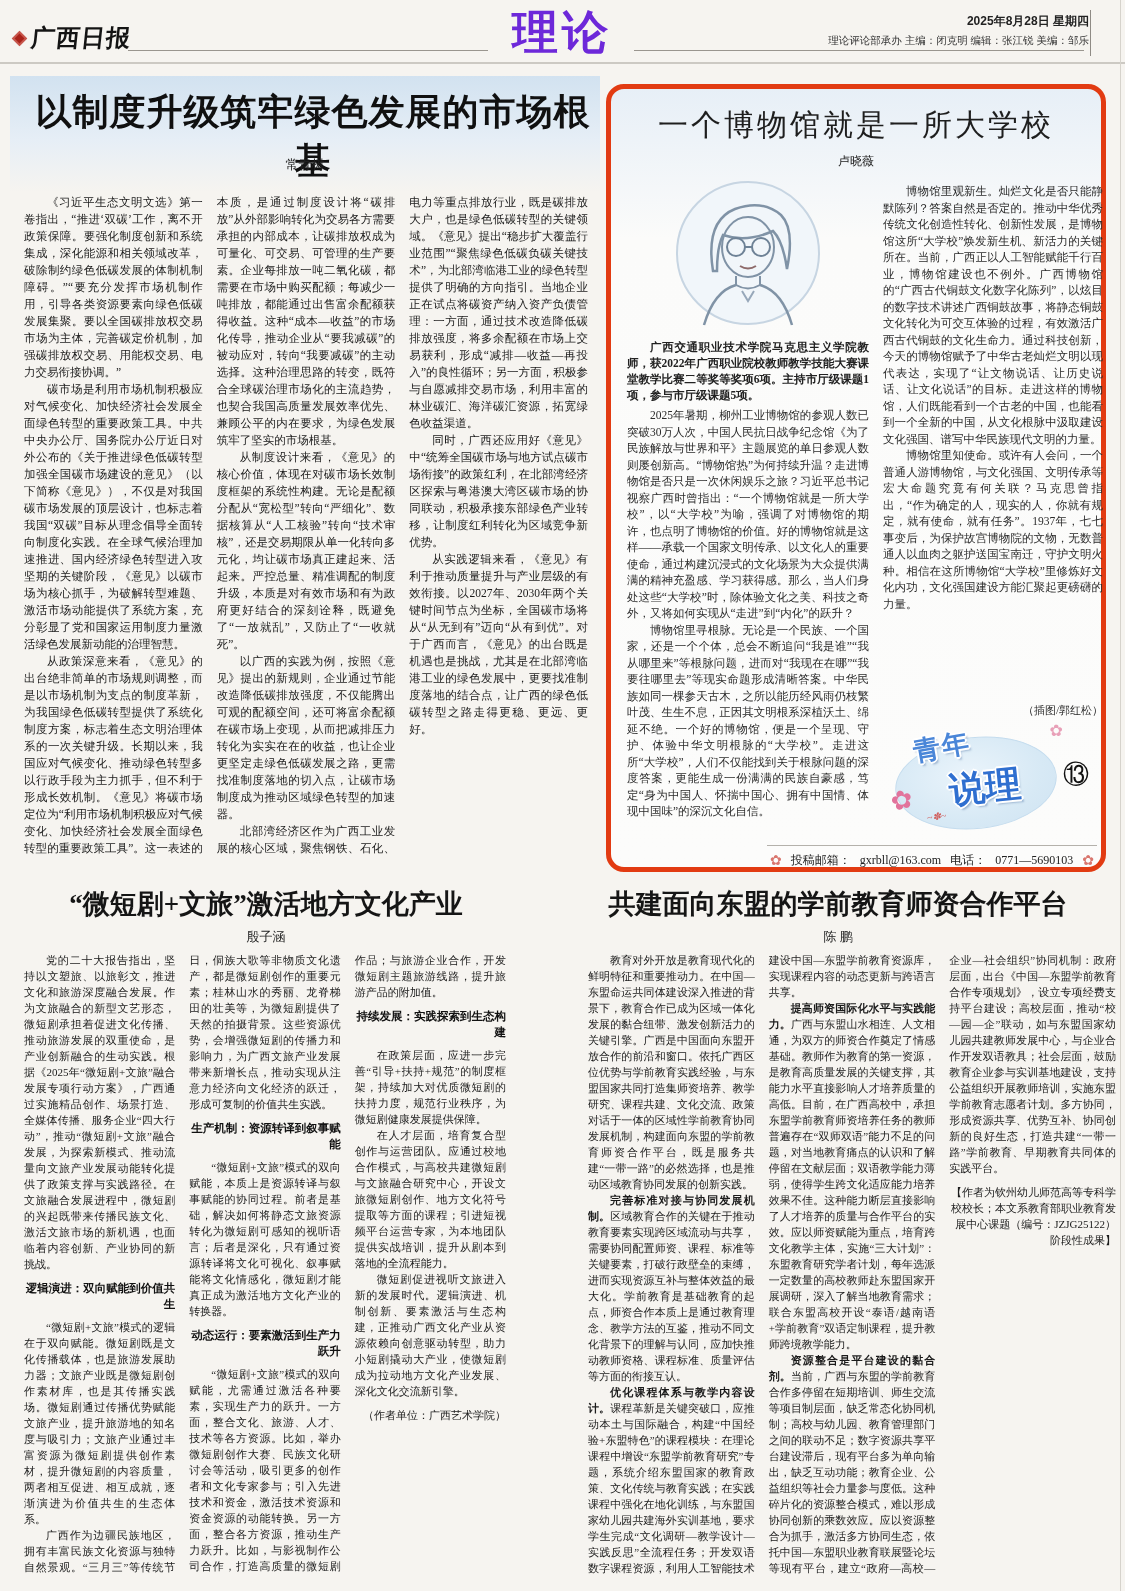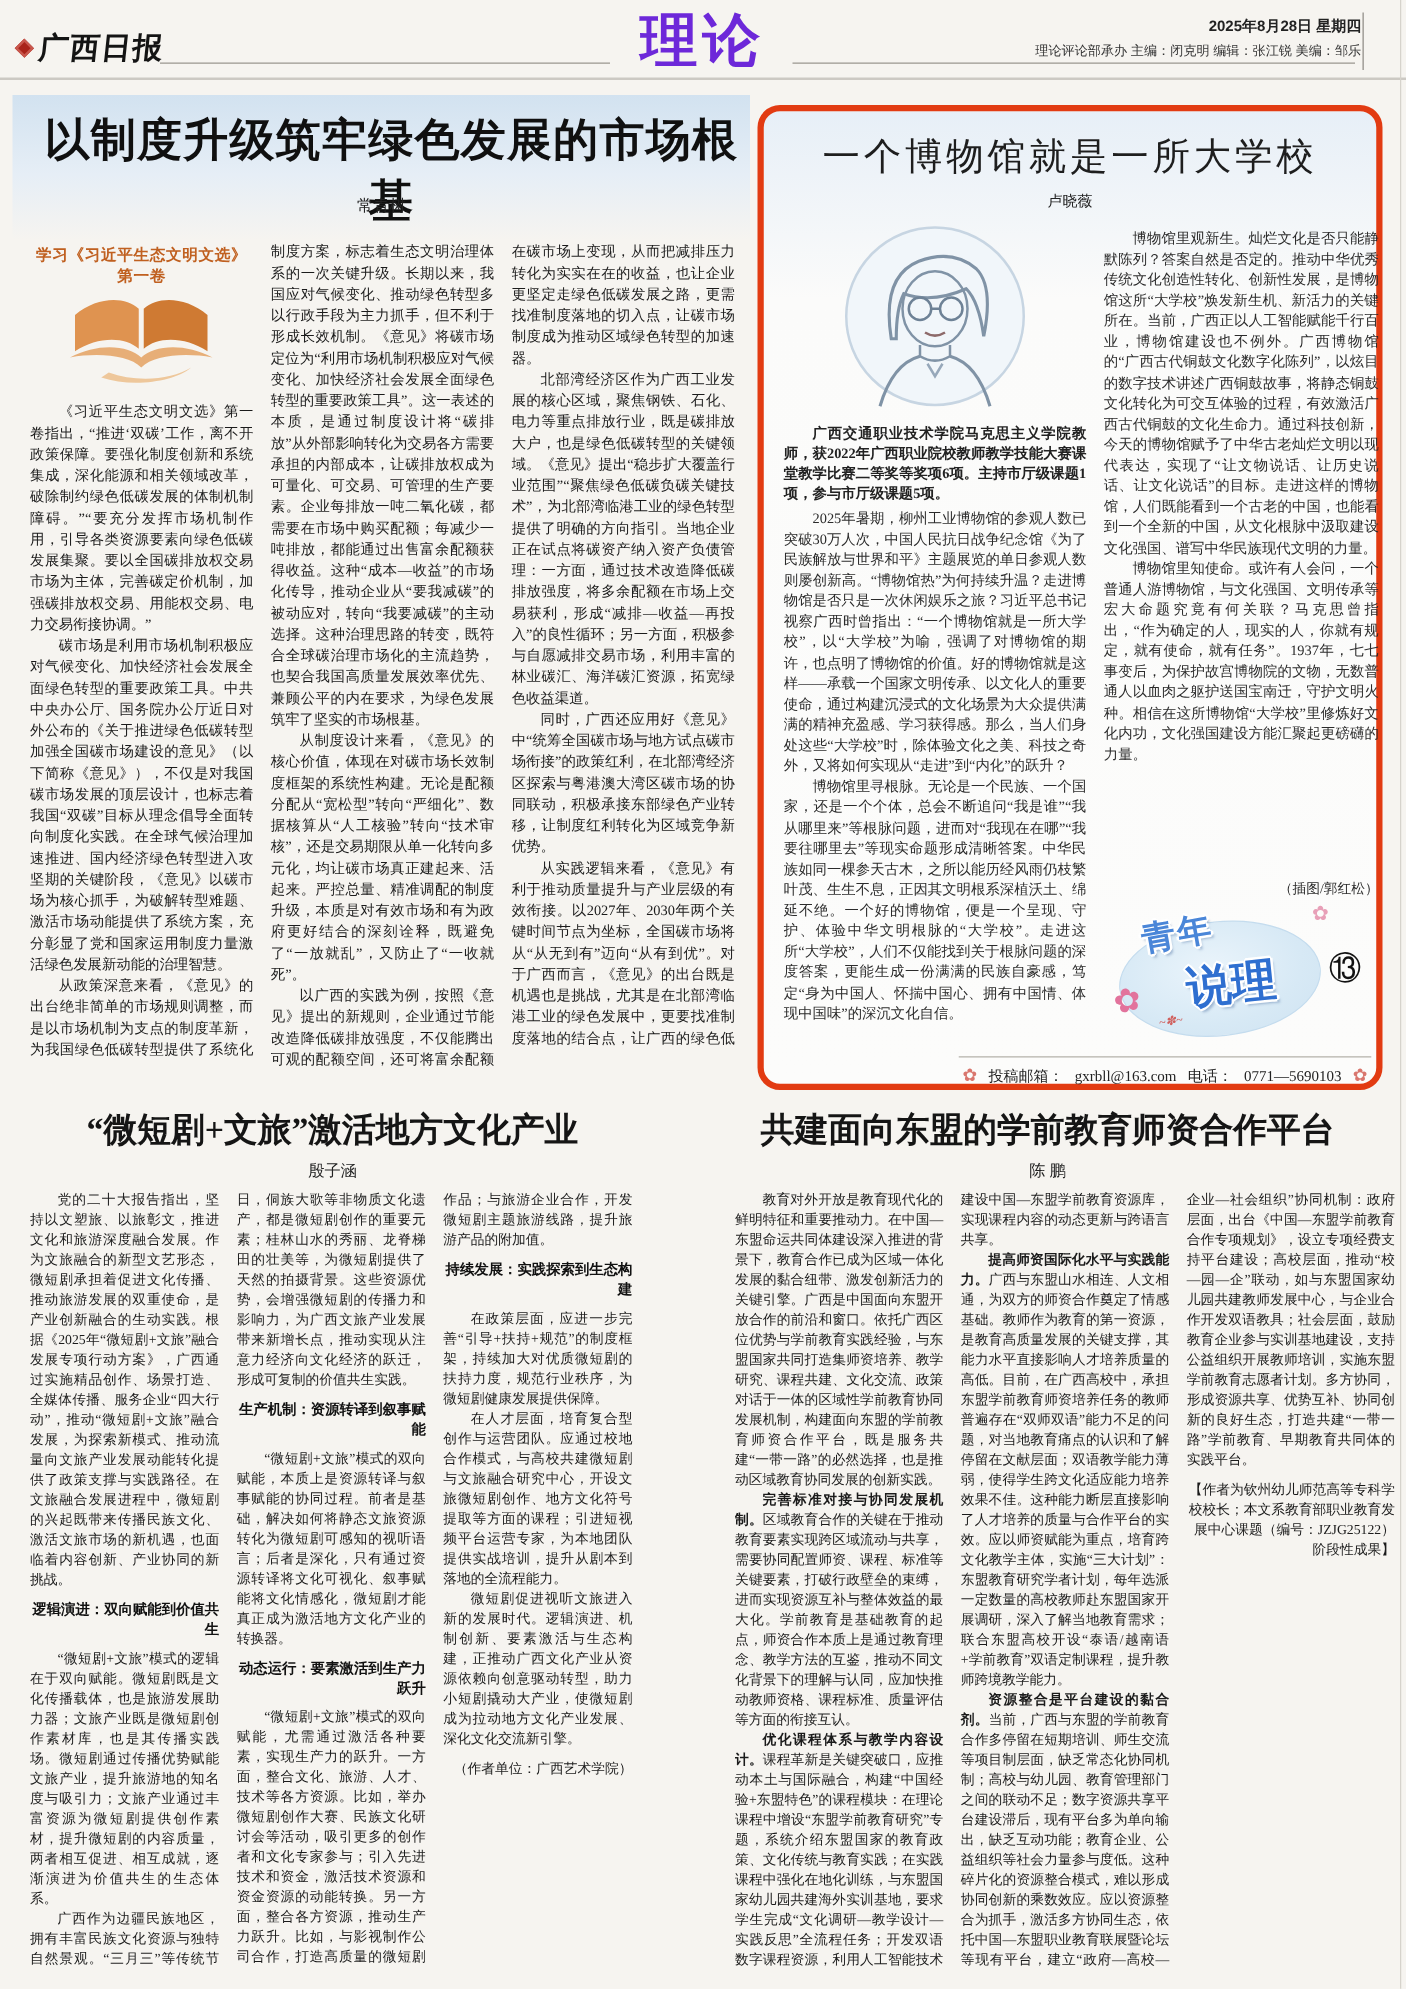--- a/index.html
+++ b/index.html
@@ -87,29 +87,20 @@
   </div>
   <div class="abs mh-vline"></div>
   <div class="abs mh-rule"></div>
 </div>
 <div class="abs page-edge"></div>
 
 <div class="abs hl-bg"></div>
 <h1 id="market-title" class="abs" style="margin:0;">以制度升级筑牢绿色发展的市场根基</h1>
 <div id="market-byline" class="abs byline">常青树</div>
 <div id="market-flow" class="abs flow">
-  <div class="study-badge">
-    <div class="study-badge-label">学习《习近平生态文明文选》第一卷</div>
-    <svg width="132" height="78" viewBox="0 0 132 78">
-      <path d="M13 22 C31 7 53 7 64 17 L64 49 C53 39 31 39 13 51 Z" fill="#df9350"></path>
-      <path d="M119 22 C101 7 79 7 68 17 L68 49 C79 39 101 39 119 51 Z" fill="#cf7a33"></path>
-      <path d="M9 56 C31 44 56 46 66 56 C76 46 101 44 123 56 C101 52 76 54 66 64 C56 54 31 52 9 56 Z" fill="#e7ae77"></path>
-      <path d="M40 68 C62 76 90 74 106 64 C92 76 58 80 34 72 Z" fill="#eec79b"></path>
-    </svg>
-  </div>
 <p class="para">《习近平生态文明文选》第一卷指出，“推进‘双碳’工作，离不开政策保障。要强化制度创新和系统集成，深化能源和相关领域改革，破除制约绿色低碳发展的体制机制障碍。”“要充分发挥市场机制作用，引导各类资源要素向绿色低碳发展集聚。要以全国碳排放权交易市场为主体，完善碳定价机制，加强碳排放权交易、用能权交易、电力交易衔接协调。”</p>
     <p class="para">碳市场是利用市场机制积极应对气候变化、加快经济社会发展全面绿色转型的重要政策工具。中共中央办公厅、国务院办公厅近日对外公布的《关于推进绿色低碳转型加强全国碳市场建设的意见》（以下简称《意见》），不仅是对我国碳市场发展的顶层设计，也标志着我国“双碳”目标从理念倡导全面转向制度化实践。在全球气候治理加速推进、国内经济绿色转型进入攻坚期的关键阶段，《意见》以碳市场为核心抓手，为破解转型难题、激活市场动能提供了系统方案，充分彰显了党和国家运用制度力量激活绿色发展新动能的治理智慧。</p>
     <p class="para">从政策深意来看，《意见》的出台绝非简单的市场规则调整，而是以市场机制为支点的制度革新，为我国绿色低碳转型提供了系统化制度方案，标志着生态文明治理体系的一次关键升级。长期以来，我国应对气候变化、推动绿色转型多以行政手段为主力抓手，但不利于形成长效机制。《意见》将碳市场定位为“利用市场机制积极应对气候变化、加快经济社会发展全面绿色转型的重要政策工具”。这一表述的本质，是通过制度设计将“碳排放”从外部影响转化为交易各方需要承担的内部成本，让碳排放权成为可量化、可交易、可管理的生产要素。企业每排放一吨二氧化碳，都需要在市场中购买配额；每减少一吨排放，都能通过出售富余配额获得收益。这种“成本—收益”的市场化传导，推动企业从“要我减碳”的被动应对，转向“我要减碳”的主动选择。这种治理思路的转变，既符合全球碳治理市场化的主流趋势，也契合我国高质量发展效率优先、兼顾公平的内在要求，为绿色发展筑牢了坚实的市场根基。</p>
     <p class="para">从制度设计来看，《意见》的核心价值，体现在对碳市场长效制度框架的系统性构建。无论是配额分配从“宽松型”转向“严细化”、数据核算从“人工核验”转向“技术审核”，还是交易期限从单一化转向多元化，均让碳市场真正建起来、活起来。严控总量、精准调配的制度升级，本质是对有效市场和有为政府更好结合的深刻诠释，既避免了“一放就乱”，又防止了“一收就死”。</p>
     <p class="para">以广西的实践为例，按照《意见》提出的新规则，企业通过节能改造降低碳排放强度，不仅能腾出可观的配额空间，还可将富余配额在碳市场上变现，从而把减排压力转化为实实在在的收益，也让企业更坚定走绿色低碳发展之路，更需找准制度落地的切入点，让碳市场制度成为推动区域绿色转型的加速器。</p>
     <p class="para">北部湾经济区作为广西工业发展的核心区域，聚焦钢铁、石化、电力等重点排放行业，既是碳排放大户，也是绿色低碳转型的关键领域。《意见》提出“稳步扩大覆盖行业范围”“聚焦绿色低碳负碳关键技术”，为北部湾临港工业的绿色转型提供了明确的方向指引。当地企业正在试点将碳资产纳入资产负债管理：一方面，通过技术改造降低碳排放强度，将多余配额在市场上交易获利，形成“减排—收益—再投入”的良性循环；另一方面，积极参与自愿减排交易市场，利用丰富的林业碳汇、海洋碳汇资源，拓宽绿色收益渠道。</p>
     <p class="para">同时，广西还应用好《意见》中“统筹全国碳市场与地方试点碳市场衔接”的政策红利，在北部湾经济区探索与粤港澳大湾区碳市场的协同联动，积极承接东部绿色产业转移，让制度红利转化为区域竞争新优势。</p>
     <p class="para">从实践逻辑来看，《意见》有利于推动质量提升与产业层级的有效衔接。以2027年、2030年两个关键时间节点为坐标，全国碳市场将从“从无到有”迈向“从有到优”。对于广西而言，《意见》的出台既是机遇也是挑战，尤其是在北部湾临港工业的绿色发展中，更要找准制度落地的结合点，让广西的绿色低碳转型之路走得更稳、更远、更好。</p>
   </div>
 

